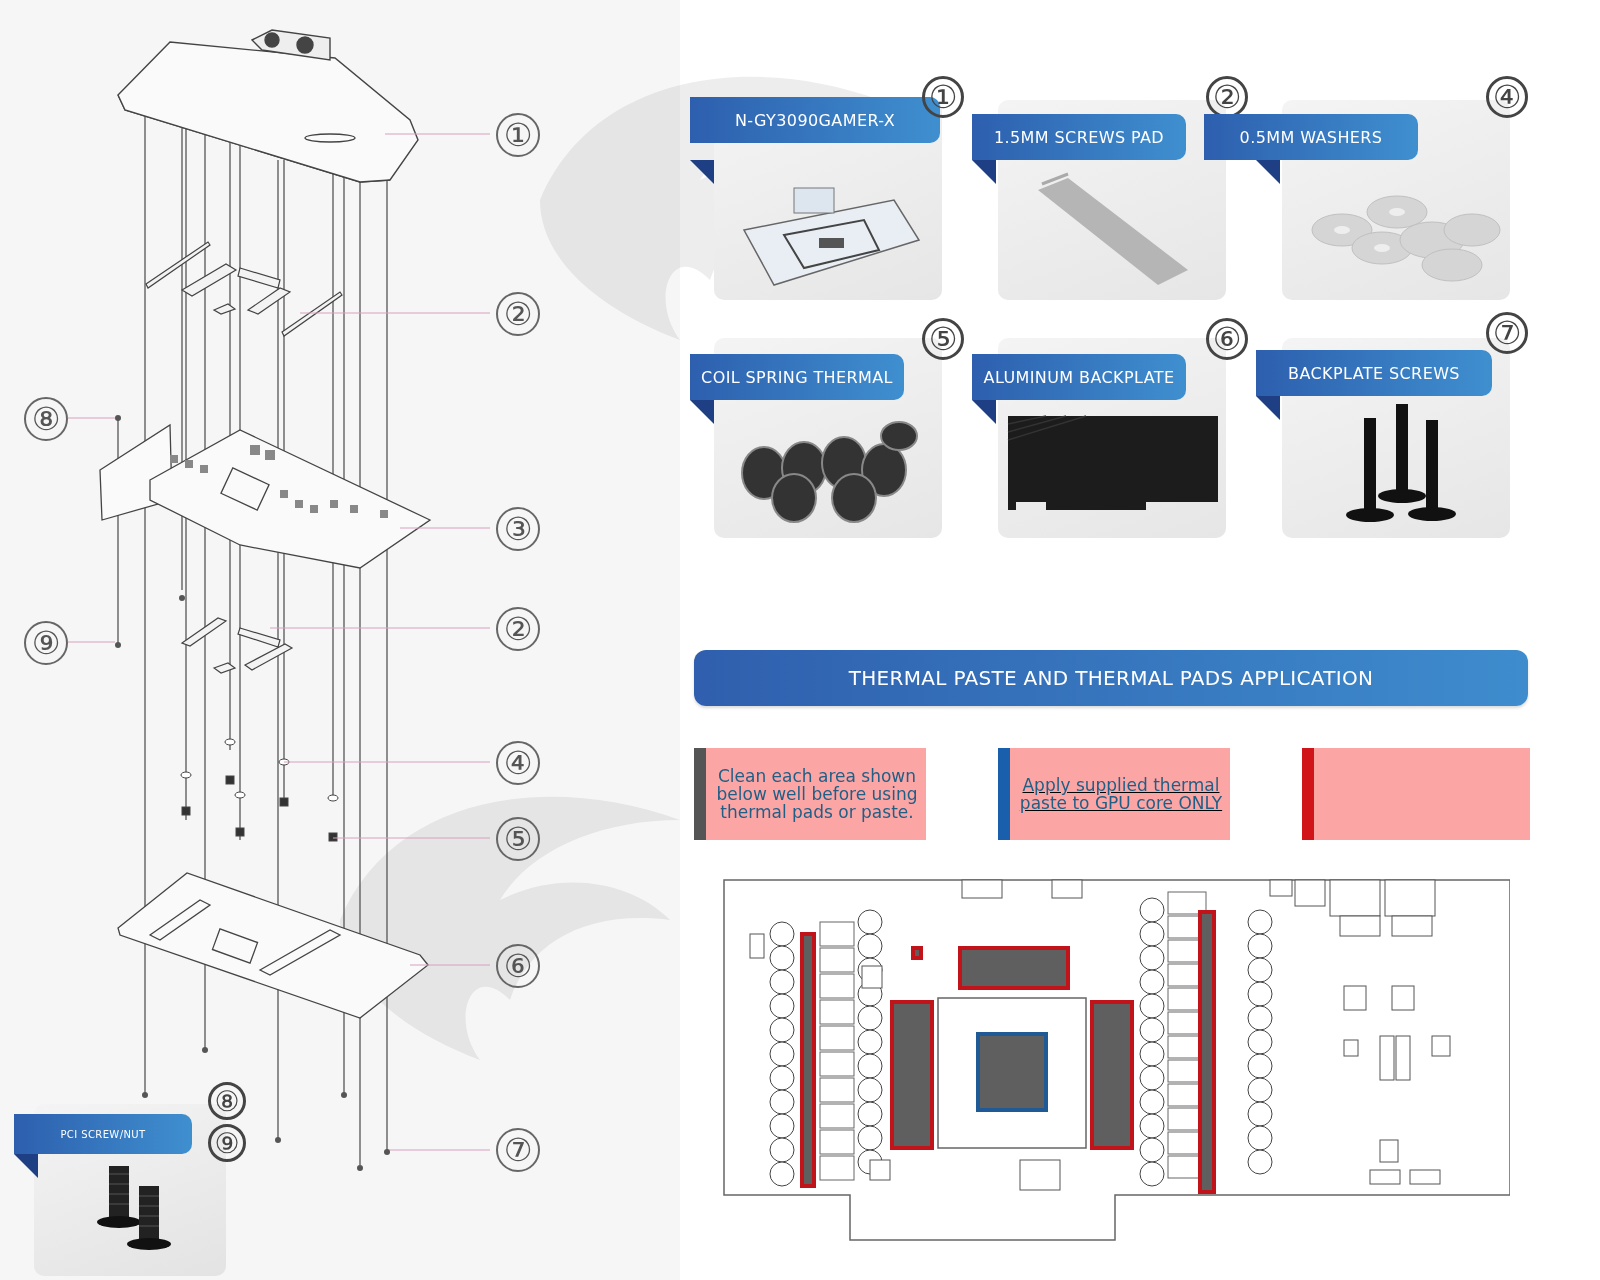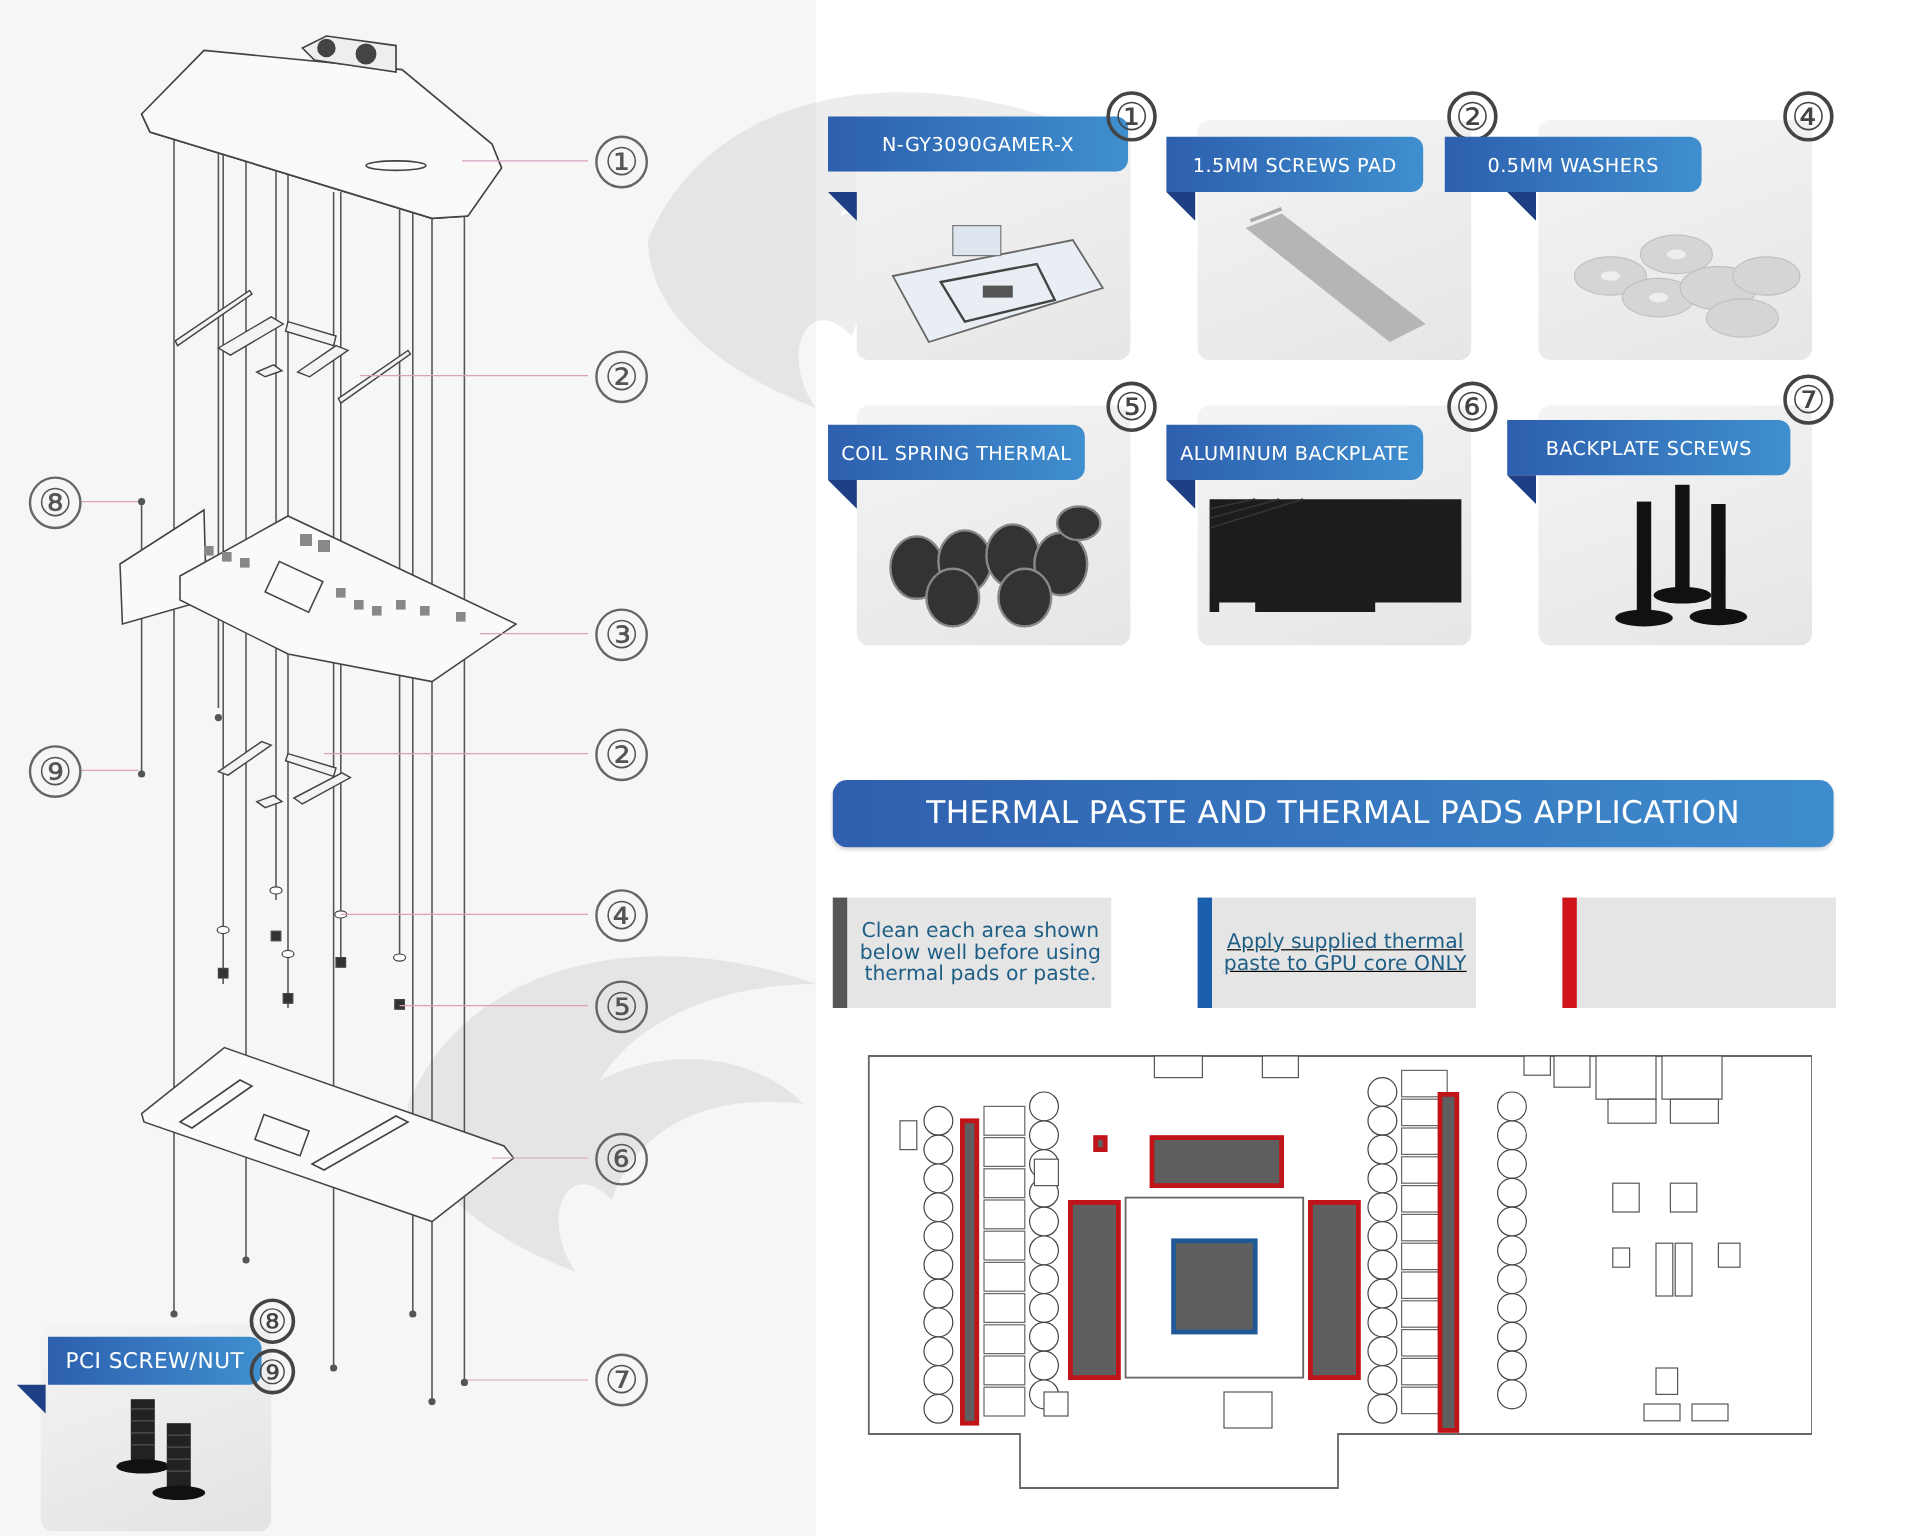--- a/index.html
+++ b/index.html
@@ -6,22 +6,22 @@
   body{width:1600px;height:1280px;position:relative;overflow:hidden;background:#ffffff;font-family:"Liberation Sans",sans-serif;}
   .left-panel{position:absolute;left:0;top:0;width:680px;height:1280px;background:#f6f6f6;}
   .watermark{position:absolute;opacity:0.10;pointer-events:none;}
   .exploded{position:absolute;left:0;top:0;width:680px;height:1280px;}
   .callout{position:absolute;font-family:"DejaVu Sans",sans-serif;color:#555;font-size:30px;width:42px;height:42px;border:2.5px solid #666;border-radius:50%;display:flex;align-items:center;justify-content:center;line-height:1;box-sizing:border-box;background:transparent;}
   .callout.big{width:44px;height:44px;font-size:32px;}
   .card{position:absolute;width:228px;height:200px;border-radius:10px;background:linear-gradient(160deg,#f4f4f4 0%,#e6e6e6 100%);}
   .ribbon{position:absolute;height:46px;border-radius:0 10px 10px 0;background:linear-gradient(90deg,#2d5fae 0%,#3f8fcf 100%);color:#fff;font-size:16px;letter-spacing:0.4px;display:flex;align-items:center;justify-content:center;font-family:"DejaVu Sans",sans-serif;white-space:nowrap;}
   .ribbon-fold{position:absolute;width:0;height:0;border-top:24px solid #1f3f85;border-left:24px solid transparent;}
   .card-num{position:absolute;font-family:"DejaVu Sans",sans-serif;color:#444;font-size:32px;width:42px;height:42px;border:3px solid #444;border-radius:50%;display:flex;align-items:center;justify-content:center;box-sizing:border-box;}
-  .section-title{position:absolute;left:694px;top:650px;width:834px;height:56px;border-radius:12px;background:linear-gradient(90deg,#2f5fae 0%,#3e8ccd 100%);color:#fff;font-size:26px;display:flex;align-items:center;justify-content:center;font-family:"DejaVu Sans",sans-serif;letter-spacing:0.3px;box-shadow:0 2px 3px rgba(0,0,0,0.15);}
-  .note{position:absolute;top:748px;height:92px;background:#e5e5e5;display:flex;align-items:center;justify-content:center;text-align:center;font-size:17px;line-height:18px;font-family:"DejaVu Sans",sans-serif;}
+  .section-title{position:absolute;left:694px;top:650px;width:834px;height:56px;border-radius:12px;background:linear-gradient(90deg,#2f5fae 0%,#3e8ccd 100%);color:#fff;font-size:20px;display:flex;align-items:center;justify-content:center;font-family:"DejaVu Sans",sans-serif;letter-spacing:0.3px;box-shadow:0 2px 3px rgba(0,0,0,0.15);}
+  .note{position:absolute;top:748px;height:92px;background:#fca5a5;display:flex;align-items:center;justify-content:center;text-align:center;font-size:17px;line-height:18px;font-family:"DejaVu Sans",sans-serif;}
   .note .bar{position:absolute;left:0;top:0;width:12px;height:100%;}
   .note .txt{padding-left:14px;}
   .pcb{position:absolute;left:720px;top:870px;width:790px;height:380px;}
   .pci-card{position:absolute;left:34px;top:1104px;width:192px;height:172px;border-radius:10px;background:linear-gradient(160deg,#f4f4f4 0%,#e3e3e3 100%);}
 </style>
 </head>
 <body>
 
 <div class="left-panel"></div>
 
@@ -162,21 +162,21 @@
         <line x1="25" y1="28" x2="45" y2="28"></line>
         <line x1="25" y1="38" x2="45" y2="38"></line>
         <line x1="25" y1="48" x2="45" y2="48"></line>
       <line x1="55" y1="40" x2="75" y2="40"></line>
         <line x1="55" y1="50" x2="75" y2="50"></line>
         <line x1="55" y1="60" x2="75" y2="60"></line>
         <line x1="55" y1="70" x2="75" y2="70"></line>
     </g>
   </svg>
 </div>
-<div class="ribbon" style="left:14px;top:1114px;width:178px;height:40px;font-size:18px;margin-left:26px;">PCI SCREW/NUT</div>
+<div class="ribbon" style="left:14px;top:1114px;width:178px;height:40px;font-size:10px;">PCI SCREW/NUT</div>
 <div class="ribbon-fold" style="left:14px;top:1154px"></div>
 <div class="card-num" style="left:208px;top:1082px;width:38px;height:38px;font-size:28px">⑧</div>
 <div class="card-num" style="left:208px;top:1124px;width:38px;height:38px;font-size:28px">⑨</div>
 
 <div class="card" style="left:714px;top:100px">
   <svg style="position:absolute;left:20px;top:70px" width="190" height="120">
     <path d="M10 60 L160 30 L185 70 L40 115 Z" fill="#e8eef4" stroke="#666" stroke-width="1.5"></path>
     <rect x="60" y="18" width="40" height="25" fill="#dde6ee" stroke="#777"></rect>
     <path d="M50 65 L130 50 L145 80 L70 98 Z" fill="none" stroke="#444" stroke-width="2"></path>
     <rect x="85" y="68" width="25" height="10" fill="#555"></rect>

